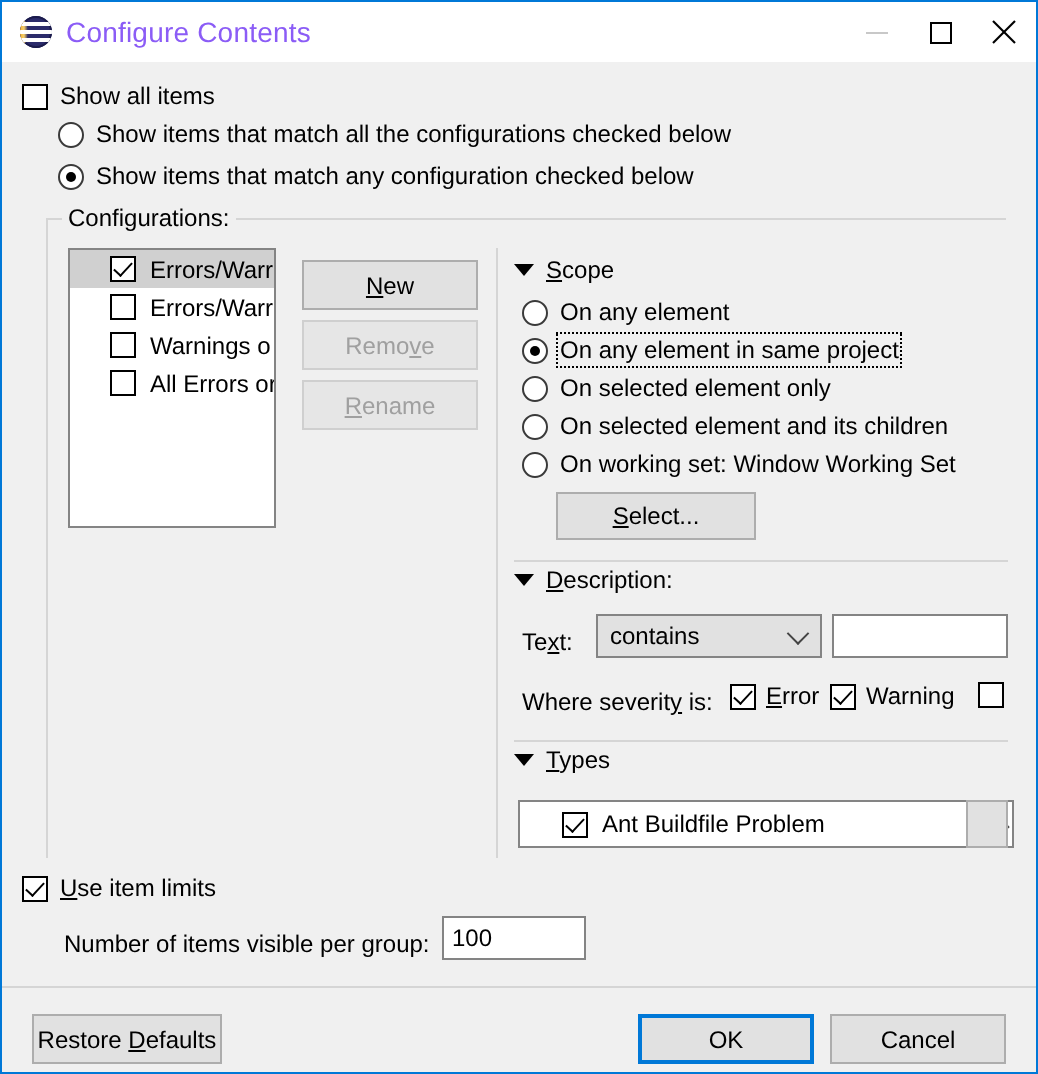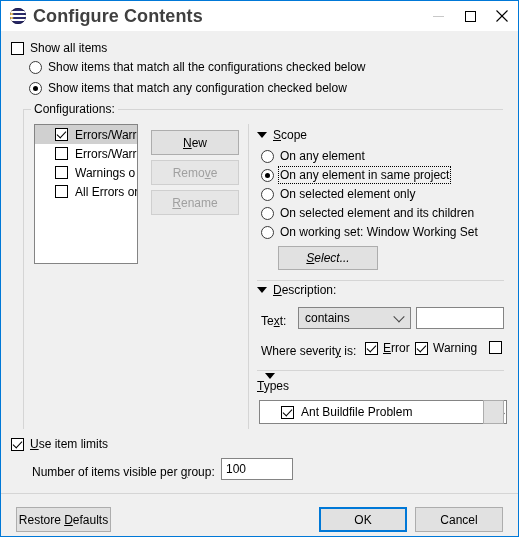--- a/index.html
+++ b/index.html
@@ -30,21 +30,21 @@
   }
   .title-icon .band{position:absolute;left:0;right:0;background:#ffffff;}
   .title-icon .b1{top:3px;height:2px;}
   .title-icon .b2{top:7px;height:2px;}
   .title-icon .b3{top:11px;height:2px;}
   .title-icon .glow{
     position:absolute;left:-1px;top:2px;width:5px;height:12px;
     background:linear-gradient(90deg,#e8a020,#f6cf6b 60%,rgba(246,207,107,0));
     border-radius:50%;
   }
-  .title-text{font-size:18px;color:#404040;letter-spacing:.1px;font-weight:bold;}
+  .title-text{font-size:14px;color:#8b5cf6;letter-spacing:.1px;}
   .wbtns{position:absolute;right:0;top:0;height:30px;display:flex;}
   .wbtn{width:32px;height:30px;display:flex;align-items:center;justify-content:center;}
   .wbtn svg{display:block;}
   
   .content{position:absolute;left:0;top:30px;right:0;bottom:0;background:#f0f0f0;}
   .lbl{font-size:12px;line-height:14px;color:#000;white-space:nowrap;}
   u{text-decoration:underline;}
 
   .abs{position:absolute;}
 
@@ -223,21 +223,21 @@
     </div>
     <div class="abs" style="left:260px;top:175px;display:flex;align-items:center;">
       <span class="rb"></span>
       <span class="lbl" style="margin-left:6px;">On selected element and its children</span>
     </div>
     <div class="abs" style="left:260px;top:194px;display:flex;align-items:center;">
       <span class="rb"></span>
       <span class="lbl" style="margin-left:6px;">On working set:  Window Working Set</span>
     </div>
 
-    <div class="btn" style="left:277px;top:215px;width:100px;height:24px;font-style:italic;">
+    <div class="btn" style="left:277px;top:215px;width:100px;height:24px;">
       <span><u>S</u>elect...</span>
     </div>
 
     <div class="sepline" style="left:256px;top:249px;width:247px;"></div>
 
     <div class="sectionhdr" style="left:256px;top:252px;">
       <span class="tri"></span>
       <span><u>D</u>escription:</span>
     </div>
 
@@ -258,21 +258,21 @@
     <div class="abs" style="left:414px;top:310px;display:flex;align-items:center;">
       <span class="cb checked"></span>
       <span class="lbl" style="margin-left:5px;">Warning</span>
     </div>
     <div class="abs" style="left:488px;top:310px;display:flex;align-items:center;">
       <span class="cb"></span>
     </div>
 
     <div class="sepline" style="left:256px;top:339px;width:247px;"></div>
 
-    <div class="sectionhdr" style="left:256px;top:342px;flex-direction:column;">
+    <div class="sectionhdr" style="left:256px;top:342px;">
       <span class="tri"></span>
       <span><u>T</u>ypes</span>
     </div>
 
     <div class="typeslist" style="left:258px;top:369px;width:248px;height:24px;">
       <div class="listrow" style="height:22px;padding-left:21px;">
         <span class="cb checked"></span>
         <span class="lbl">Ant Buildfile Problem</span>
       </div>
       <div class="scrollup" style="right:0;top:0;width:17px;height:22px;border-left:1px solid #d0d0d0;">

